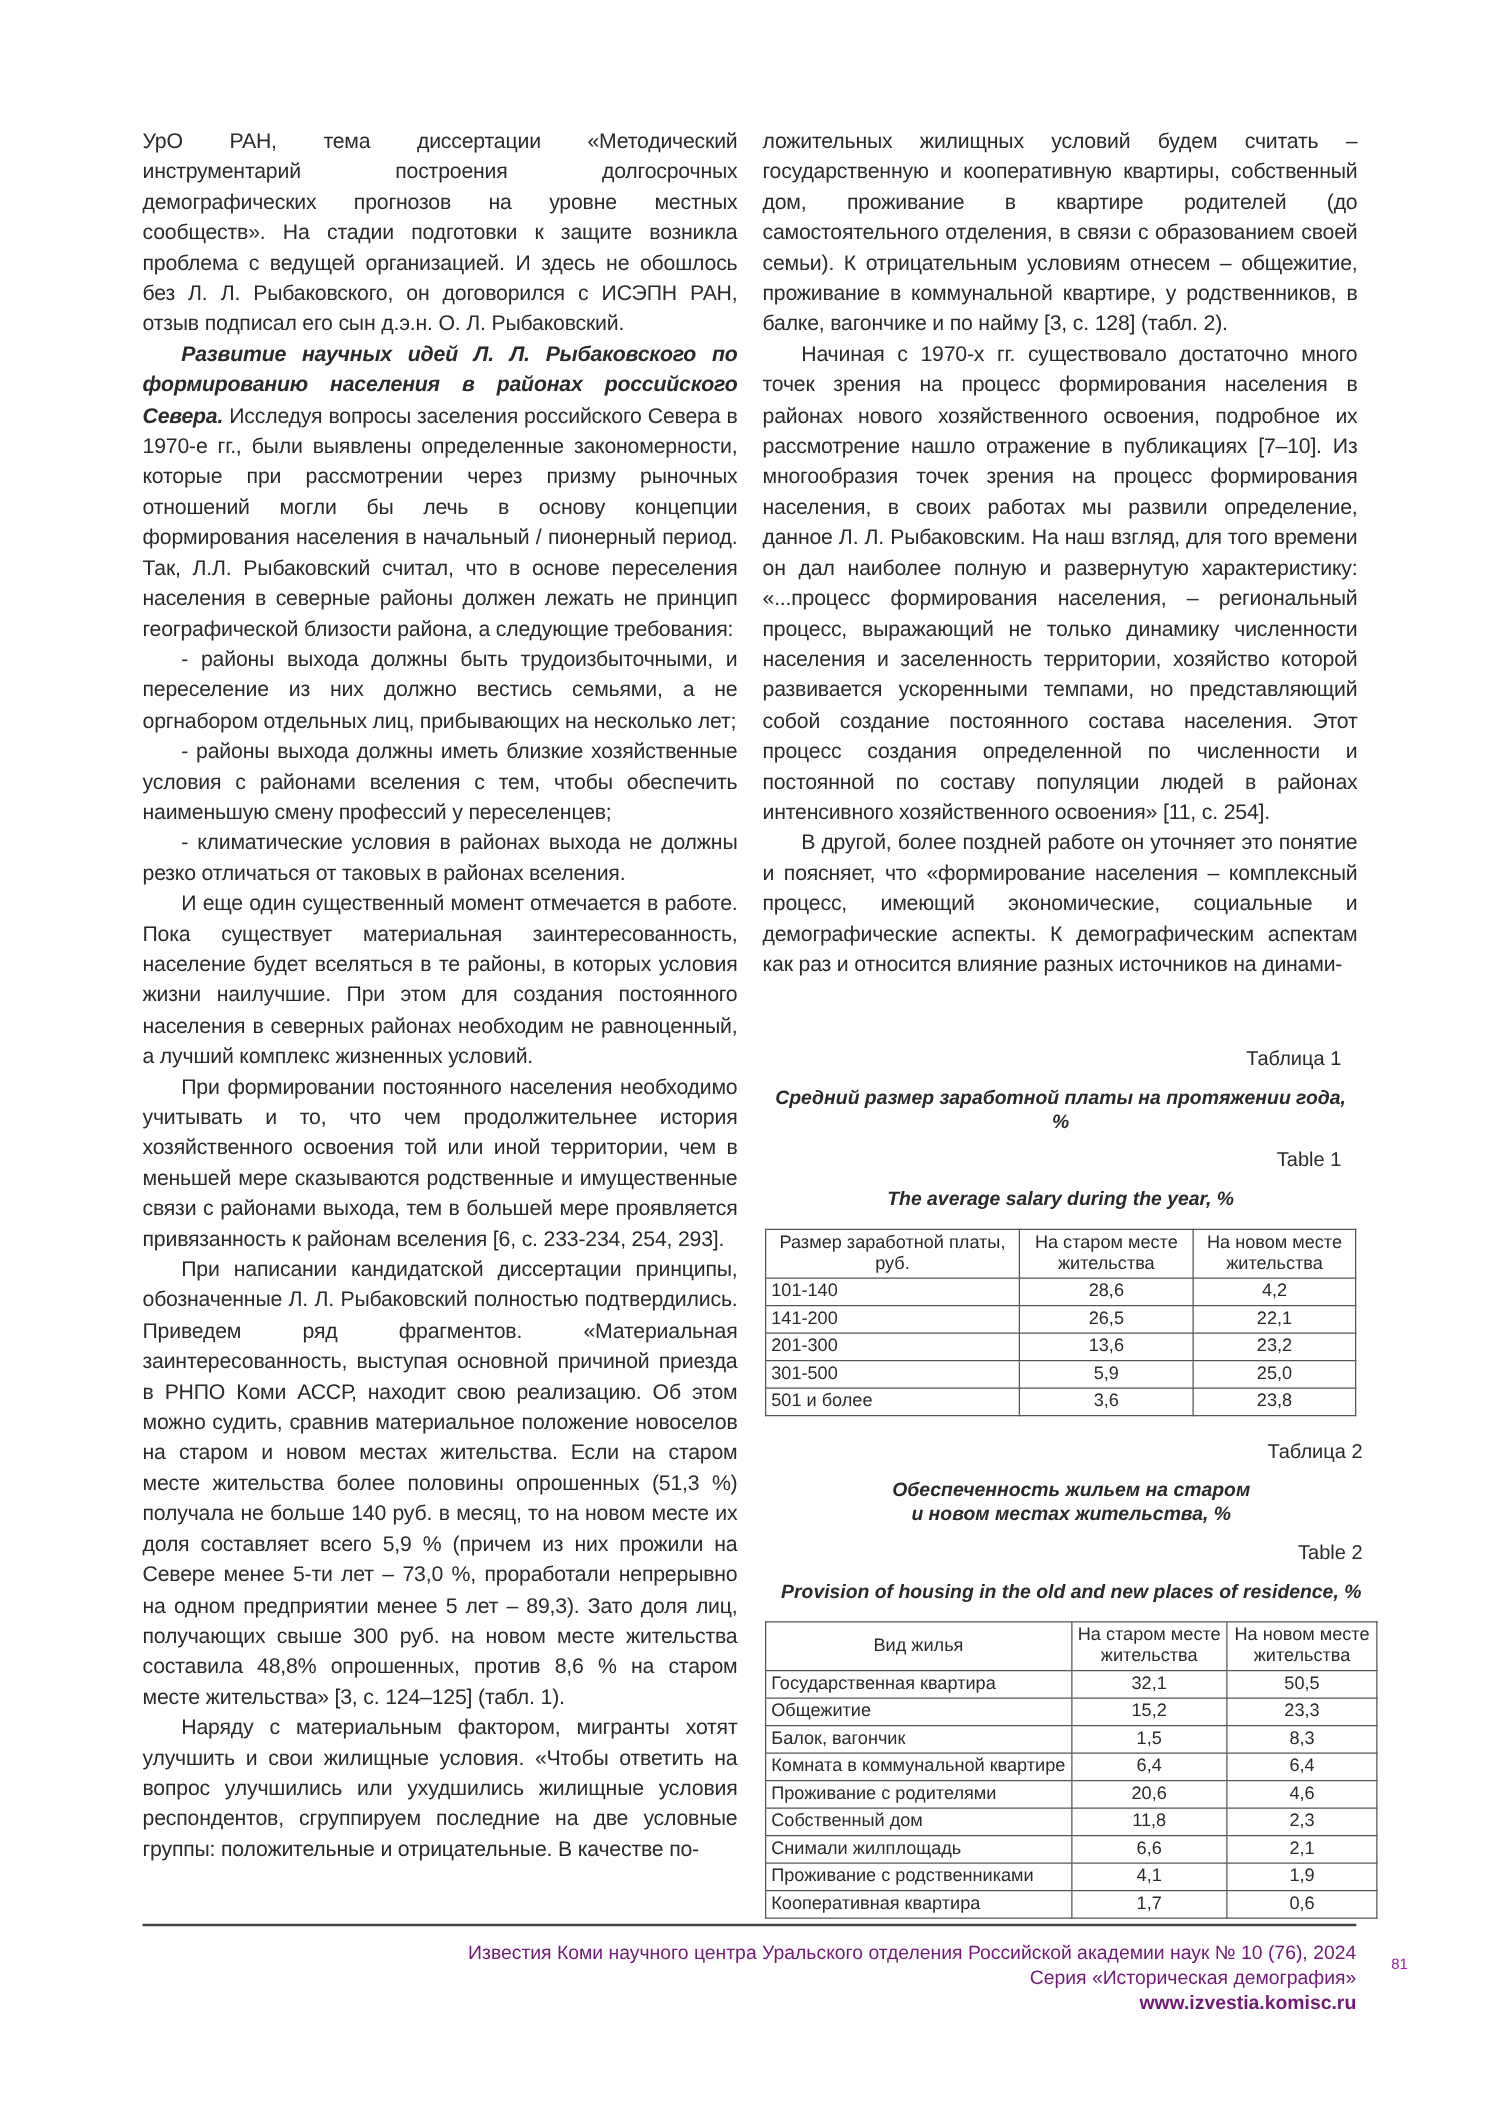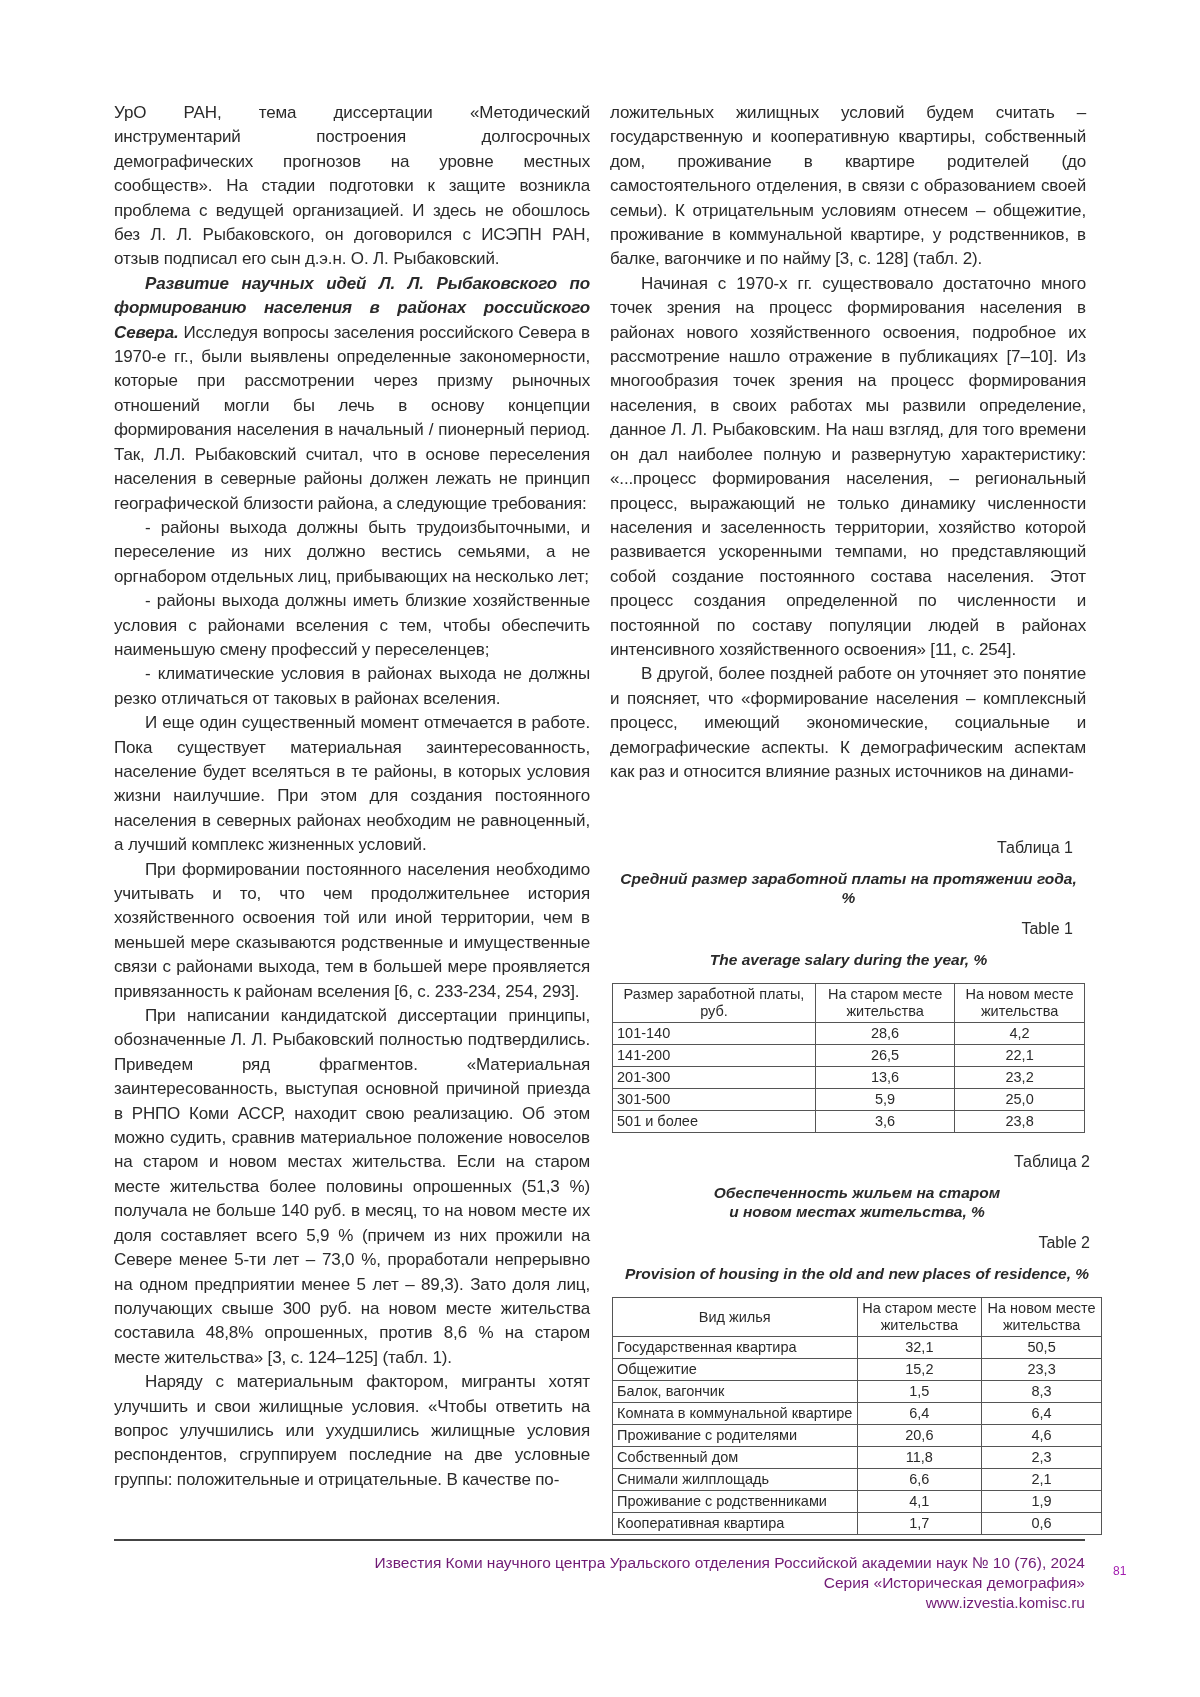--- a/index.html
+++ b/index.html
@@ -15,21 +15,21 @@
   .tbl-label { text-align: right; font-size: 16px; line-height: 19px; margin: 12px; }
   .tbl-title { text-align: center; font-weight: bold; font-size: 15.5px; line-height: 19px; margin: 0; font-style: italic; }
   table.data { border-collapse: collapse; width: 100%; font-size: 14.5px; line-height: 17px; }
   table.data th, table.data td { border: 1.6px solid #555; padding: 2px 4px; }
   table.data th { font-weight: normal; text-align: center; }
   table.data td.num { text-align: center; }
   #tbl1-block { position: absolute; left: 612px; top: 826px; width: 473px; }
   #tbl2-block { position: absolute; left: 612px; top: 1140px; width: 490px; }
   .footer-rule { position: absolute; left: 114px; top: 1539px; width: 971px; height: 2px; background: #444; }
   .footer { position: absolute; right: 115px; top: 1553px; text-align: right; font-size: 15.5px; line-height: 20px; color: #701a75; }
-  .footer .url { font-weight: normal; }
+  .footer .url { font-weight: bold; }
   .page-num { position: absolute; left: 1113px; top: 1564px; font-size: 12px; color: #a21caf; }
 </style>
 </head>
 <body>
 
 <div class="col col-left">
   <p>УрО РАН, тема диссертации «Методический инструментарий построения долгосрочных демографических прогнозов на уровне местных сообществ». На стадии подготовки к защите возникла проблема с ведущей организацией. И здесь не обошлось без Л. Л. Рыбаковского, он договорился с ИСЭПН РАН, отзыв подписал его сын д.э.н. О. Л. Рыбаковский.</p>
   <p class="indent"><span class="bi">Развитие научных идей Л. Л. Рыбаковского по формированию населения в районах российского Севера.</span><span> Исследуя вопросы заселения российского Севера в 1970-е гг., были выявлены определенные закономерности, которые при рассмотрении через призму рыночных отношений могли бы лечь в основу концепции формирования населения в начальный / пионерный период. Так, Л.Л. Рыбаковский считал, что в основе переселения населения в северные районы должен лежать не принцип географической близости района, а следующие требования:</span></p>
   <p class="indent">- районы выхода должны быть трудоизбыточными, и переселение из них должно вестись семьями, а не оргнабором отдельных лиц, прибывающих на несколько лет;</p>
   <p class="indent">- районы выхода должны иметь близкие хозяйственные условия с районами вселения с тем, чтобы обеспечить наименьшую смену профессий у переселенцев;</p>

